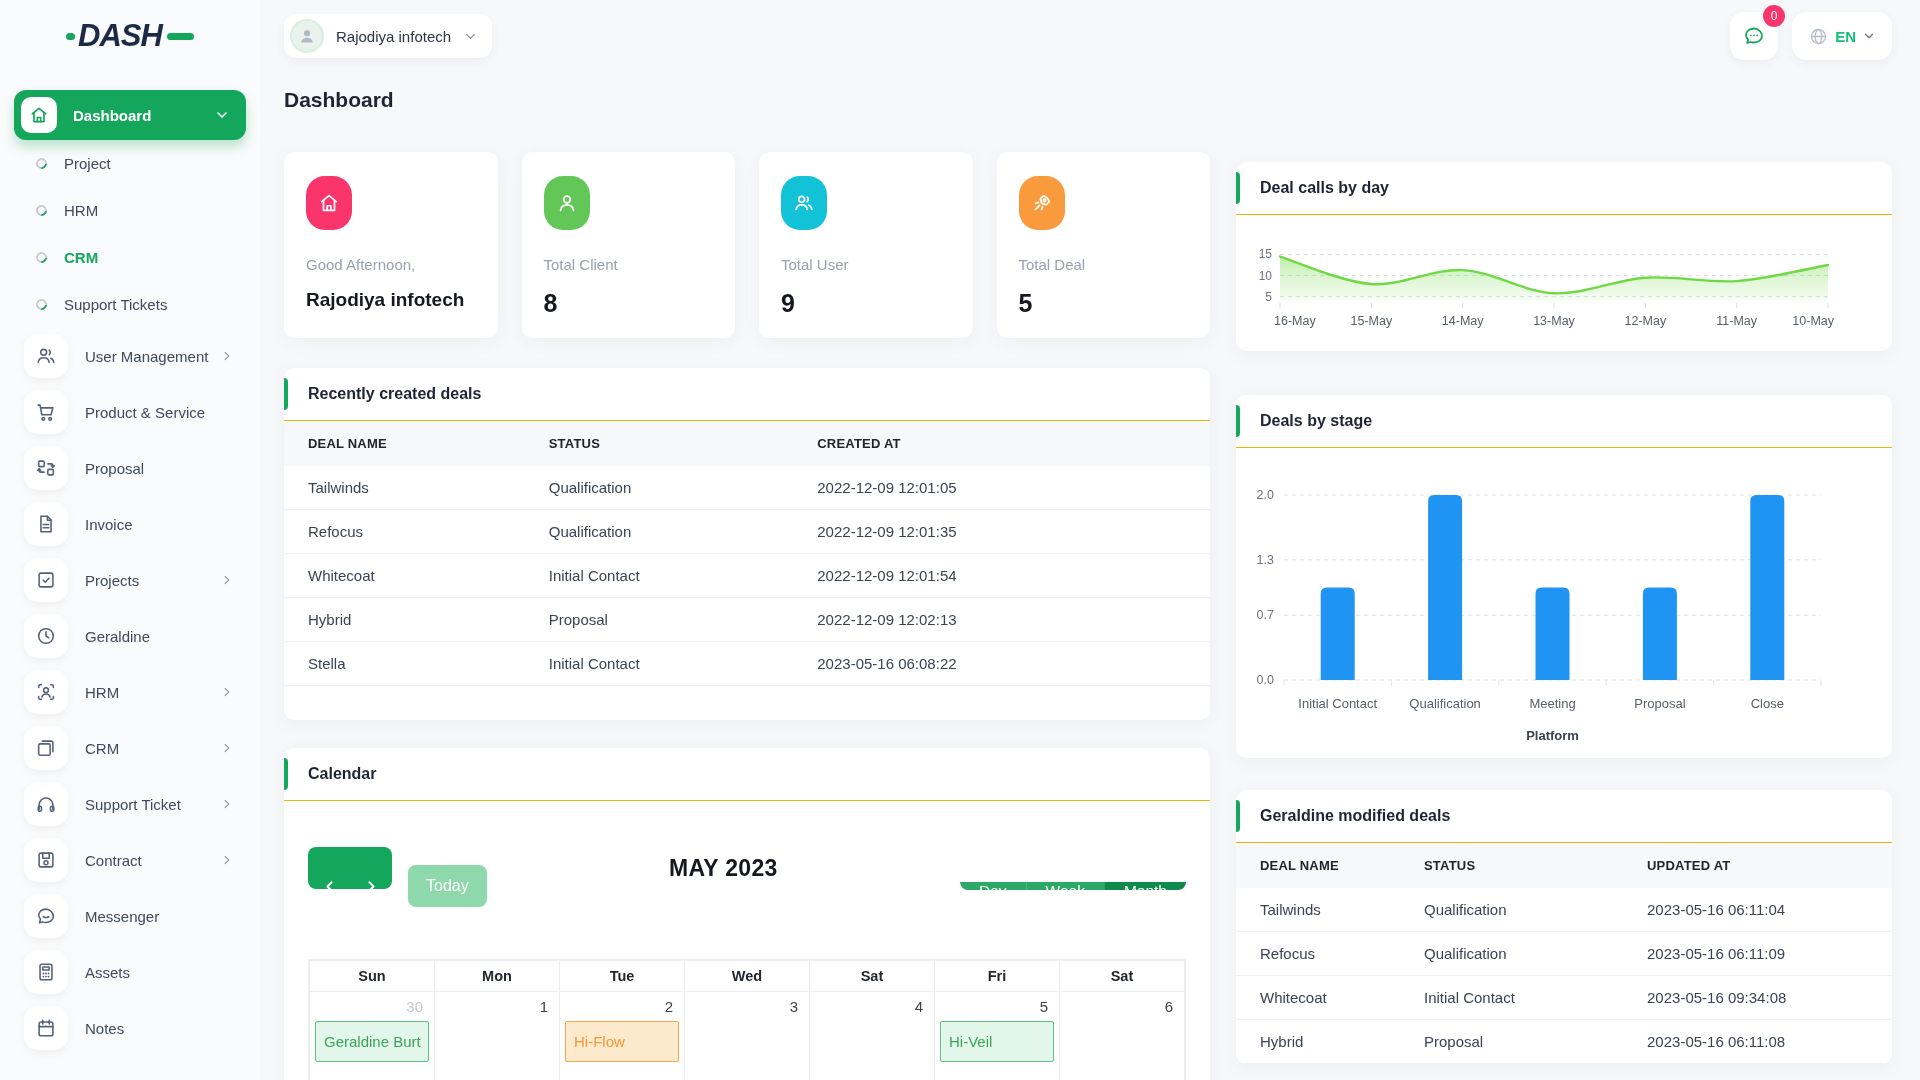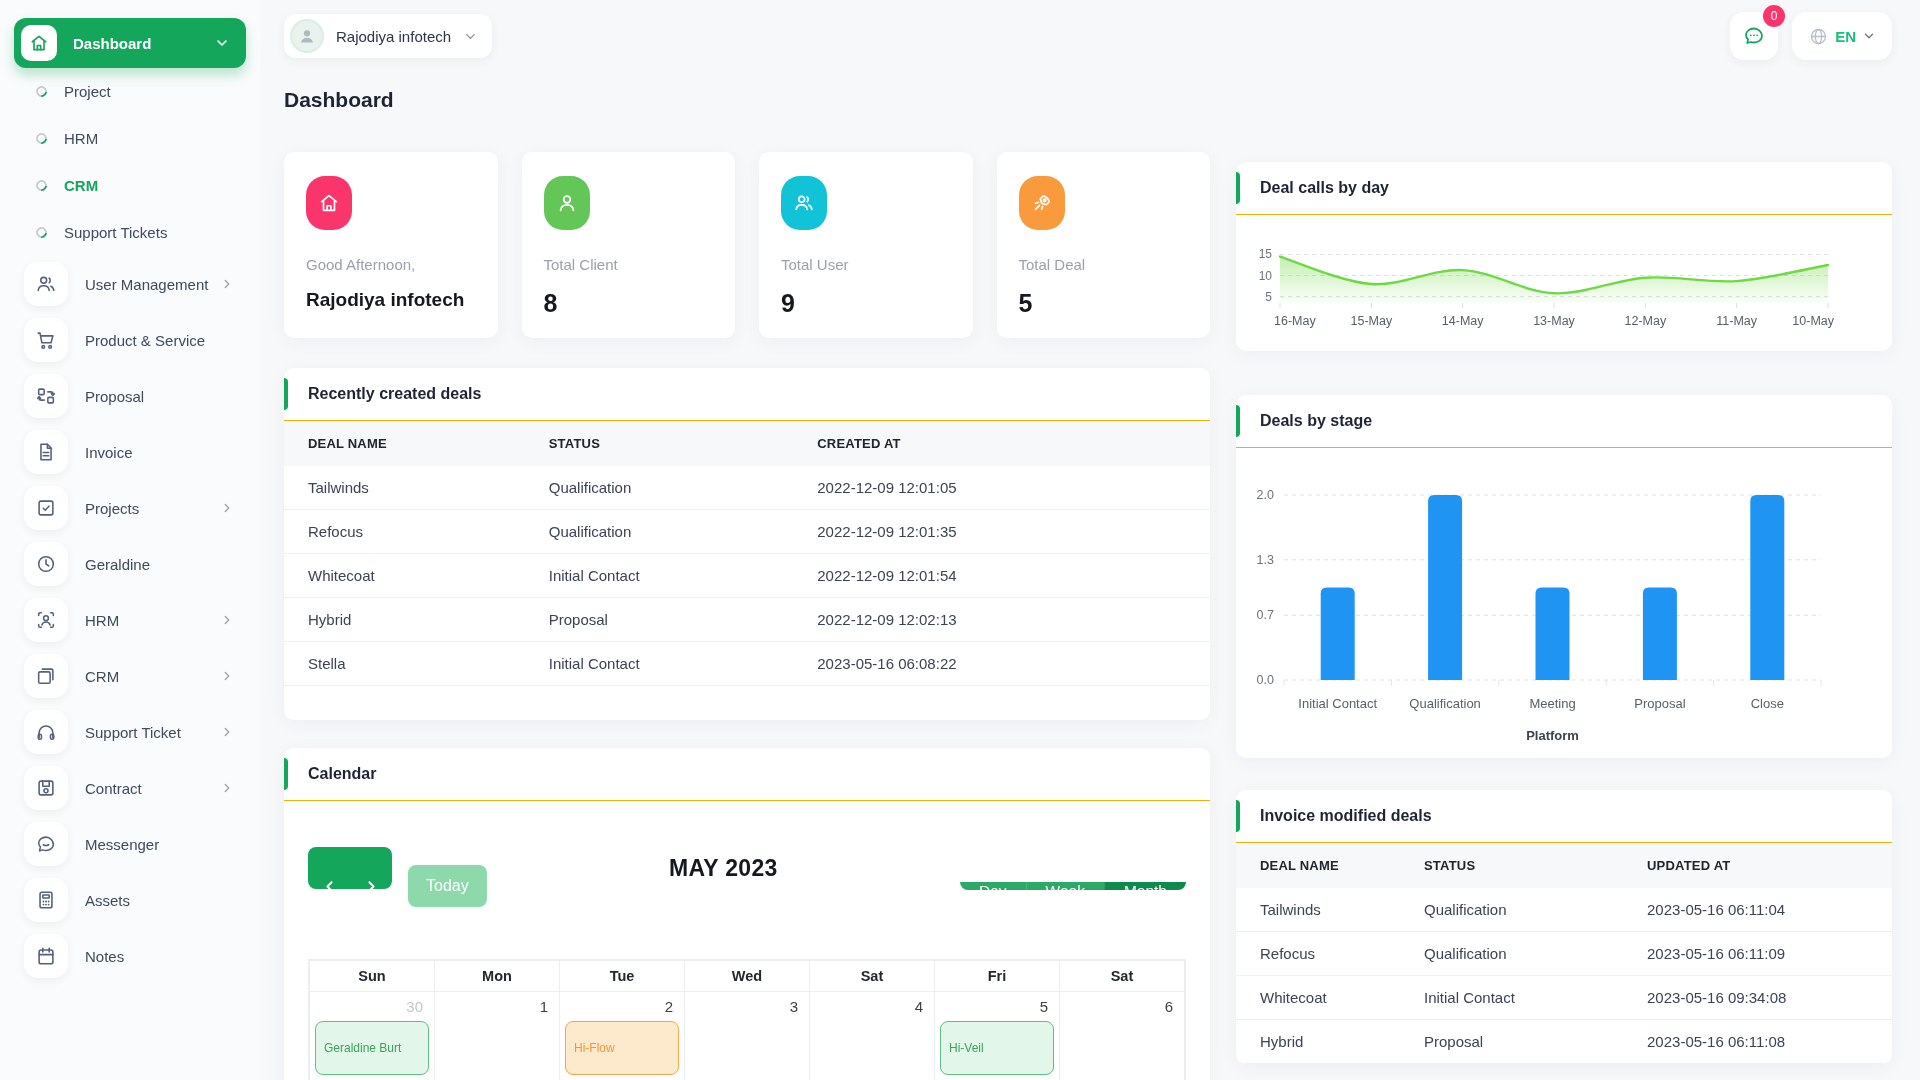--- a/index.html
+++ b/index.html
@@ -96,33 +96,38 @@
   .view-group { display:flex; border-radius:8px; overflow:hidden; height:44px; }
   .view-group .btn { padding:0 19px; background:#2aaa66; font-size:15.5px; }
   .view-group .btn + .btn { border-left:1px solid rgba(255,255,255,.15); }
   .view-group .btn.active { background:#0d8a4c; }
   .cal-grid { margin-top:52px; border:1px solid #ebedf0; }
   .cal-grid table { width:100%; border-collapse:collapse; table-layout:fixed; }
   .cal-grid th { border:1px solid #ebedf0; font-size:14.5px; font-weight:bold; color:#23282f; padding:7px 4px; background:#fff; }
   .cal-grid td { border:1px solid #ebedf0; vertical-align:top; height:190px; padding:4px 5px; background:#fff; cursor:pointer; }
   .day-num { text-align:right; font-size:15px; color:#3c4043; padding:2px 6px 4px; }
   .day-num.muted { color:#c3c8d0; }
-  .event-chip { border-radius:8px; font-size:12px; padding:19px 8px; margin-top:2px;
+  .event-chip { border-radius:2px; font-size:15px; padding:11px 8px; margin-top:2px;
     border:1px solid; white-space:nowrap; overflow:hidden; cursor:pointer; }
   .event-chip.green { background:#e2f6e9; border-color:#5fc082; color:#3da35a; }
   .event-chip.orange { background:#fdeacd; border-color:#f3a64f; color:#ef9834; }
 
   svg.ic { display:block; }
 </style>
 </head>
 <body>
 
 <div class="app">
 
   <aside class="sidebar">
+    <div class="logo">
+      <span class="logo-dot"></span>
+      <span class="logo-text">DASH</span>
+      <span class="logo-bar"></span>
+    </div>
     <nav class="nav">
       <div class="nav-active">
         <span class="icon-box">
             <svg class="ic" width="20" height="20" viewBox="0 0 24 24" fill="none" stroke="currentColor" stroke-width="2" stroke-linecap="round" stroke-linejoin="round">
               <path d="M4 10.5 12 4l8 6.5"></path>
               <path d="M6 9.5V20h12V9.5"></path>
               <path d="M10 20v-5h4v5"></path>
             </svg>
           </span>
         <span class="lbl">Dashboard</span>
@@ -612,21 +617,21 @@
                 <text x="209.10000000000002" y="256" text-anchor="middle" font-size="13" fill="#57606a">Qualification</text>
                 <text x="316.5" y="256" text-anchor="middle" font-size="13" fill="#57606a">Meeting</text>
                 <text x="423.90000000000003" y="256" text-anchor="middle" font-size="13" fill="#57606a">Proposal</text>
                 <text x="531.3" y="256" text-anchor="middle" font-size="13" fill="#57606a">Close</text>
                 <text x="316.5" y="288" text-anchor="middle" font-size="13" font-weight="bold" fill="#3c4350">Platform</text>
               </svg></div>
         </div>
 
         <div class="card" style="margin-top:32px">
           <div class="card-head">
-            <span class="card-title">Invoice modified deals</span>
+            <span class="card-title">Geraldine modified deals</span>
           </div>
           <div id="modified-table">
               <table class="deals">
                 <thead>
                   <tr>
                     <th style="width: 25%;">Deal Name</th>
                     <th style="width: 34%;">Status</th>
                     <th style="width: 41%;">Updated At</th>
                   </tr>
                 </thead>

